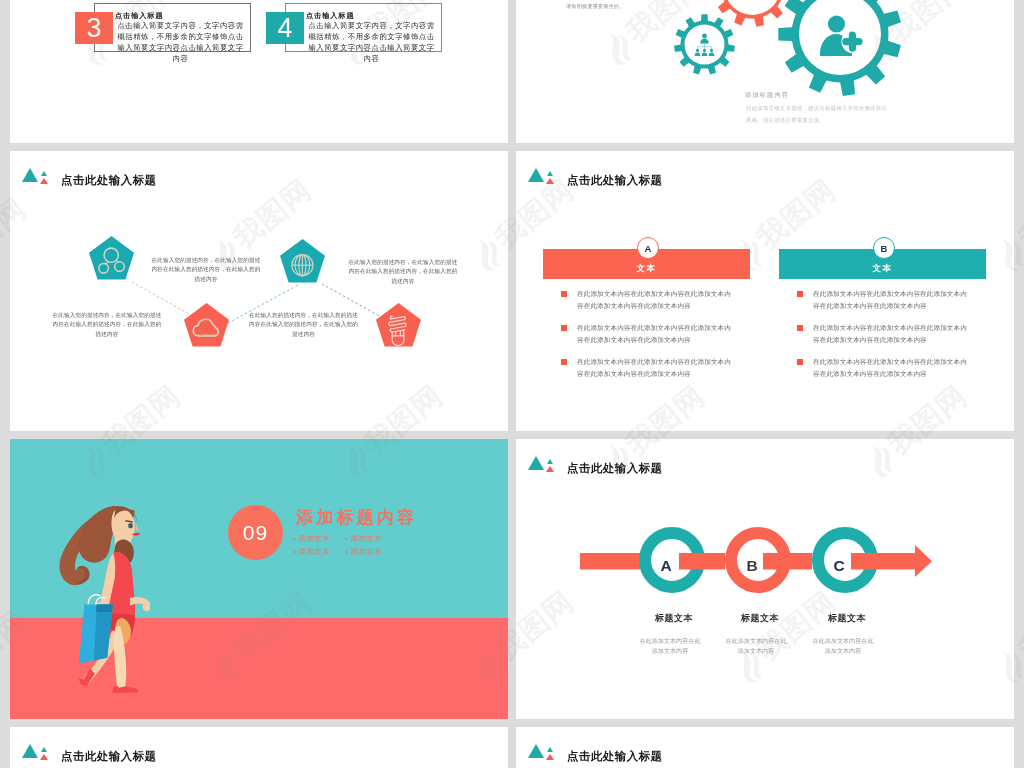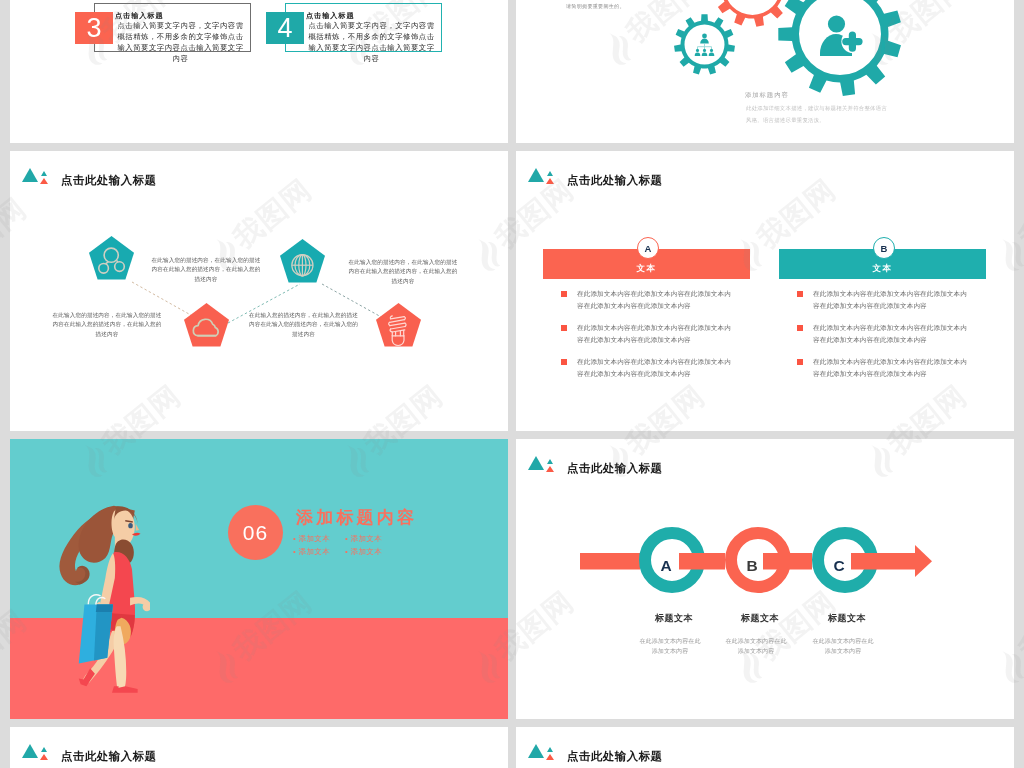--- a/index.html
+++ b/index.html
@@ -284,21 +284,21 @@
         M62,199 L60,206 L66,206 L67,199 Z"></path>
 
       <path fill="none" stroke="#f7f7f7" stroke-width="1.5" d="M35,113 C35,104 42,101 48,104
         M43,114 C43,106 49,104 53,107"></path>
       <path fill="#2eafdf" d="M31,113 L61,113 L55,169 L25,175 Z"></path>
       <path fill="#2295c4" d="M44,113 L61,113 L55,169 L41,172 Z"></path>
       <path fill="#1b7fae" d="M44,113 L61,113 L60,121 L43,121 Z"></path>
     </svg>
 
     <div class="s5circ" style="left:218px;top:66px;width:55px;height:55px;">
-        <span>06</span>
+        <span>09</span>
       </div>
     <div class="s5title" style="left:286px;top:67px;">添加标题内容</div>
     <div class="s5sub" style="left:283px;top:95px;">• <span>添加文本</span></div>
     <div class="s5sub" style="left:335px;top:95px;">• <span>添加文本</span></div>
     <div class="s5sub" style="left:283px;top:108px;">• <span>添加文本</span></div>
     <div class="s5sub" style="left:335px;top:108px;">• <span>添加文本</span></div>
   </div>
 
   <div class="slide" style="left:516px;top:439px">
     <div class="shead">

